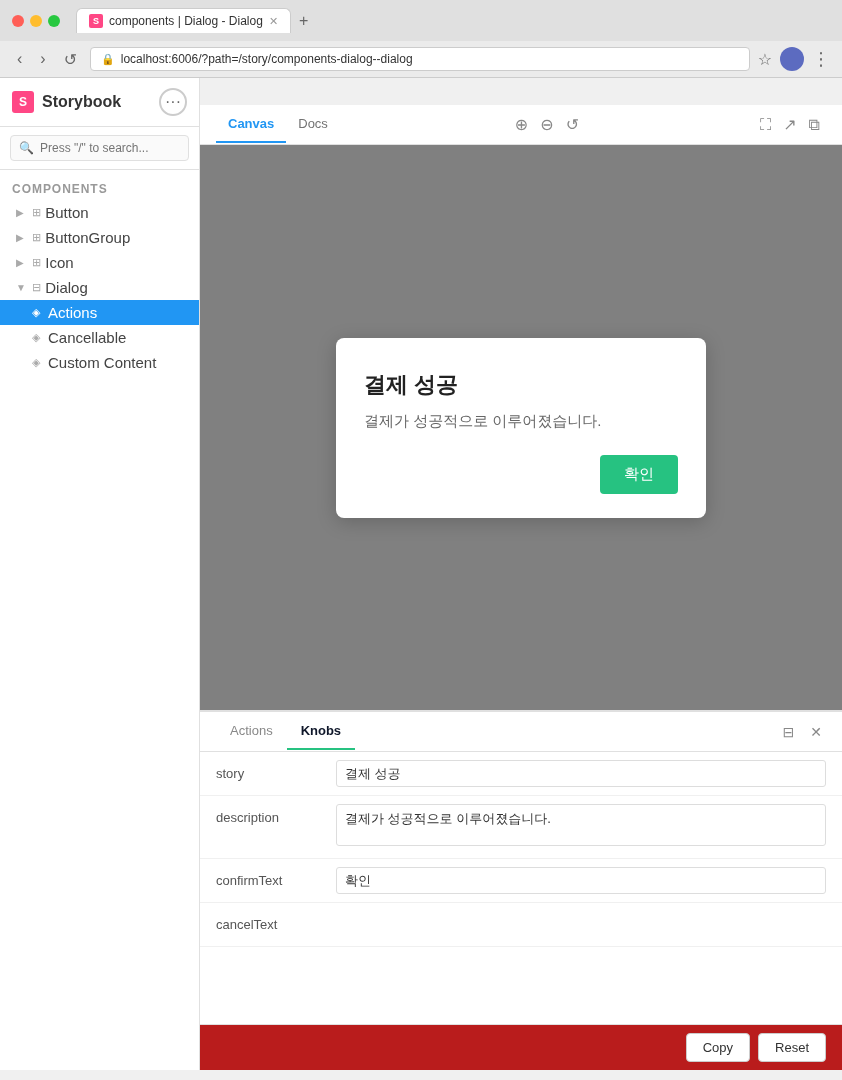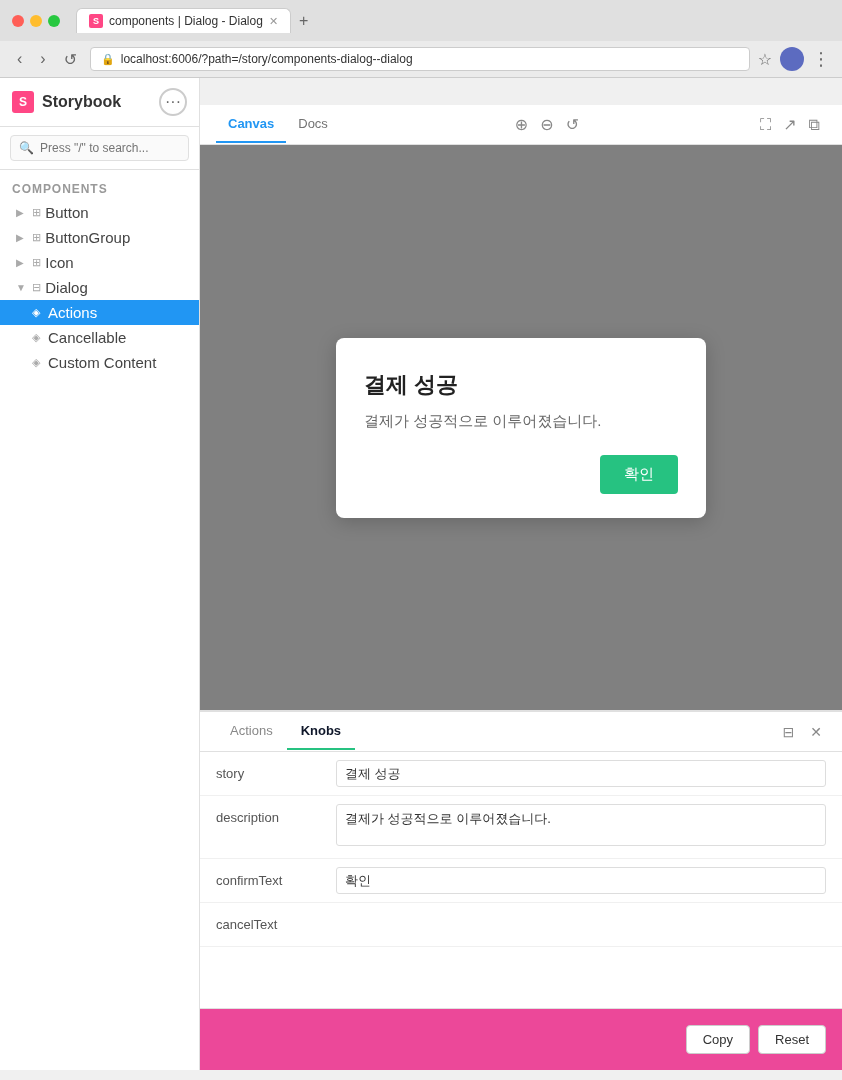--- a/index.html
+++ b/index.html
@@ -168,21 +168,21 @@
     .knob-input {
       width: 100%; border: 1px solid #ddd; border-radius: 3px;
       padding: 5px 8px; font-size: 13px; color: #333; outline: none;
       resize: none; font-family: inherit;
     }
     .knob-checkbox { width: 14px; height: 14px; margin-top: 6px; cursor: pointer; }
 
     
     .bottom-action-bar {
       display: flex; justify-content: flex-end; align-items: center;
-      padding: 16px 16px; gap: 8px; border-top: 1px solid #e0e0e0; background: #ec4899;
+      padding: 8px 16px; gap: 8px; border-top: 1px solid #e0e0e0; background: #b91c1c;
     }
     .action-btn {
       padding: 6px 16px; font-size: 13px; border: 1px solid #ccc;
       border-radius: 4px; cursor: pointer; background: white; color: #333;
     }
     .tree-item.indent-1 { padding-left: 16px; }
     .tree-item.indent-3 { padding-left: 32px; }
   </style>
 </head>
 <body>

